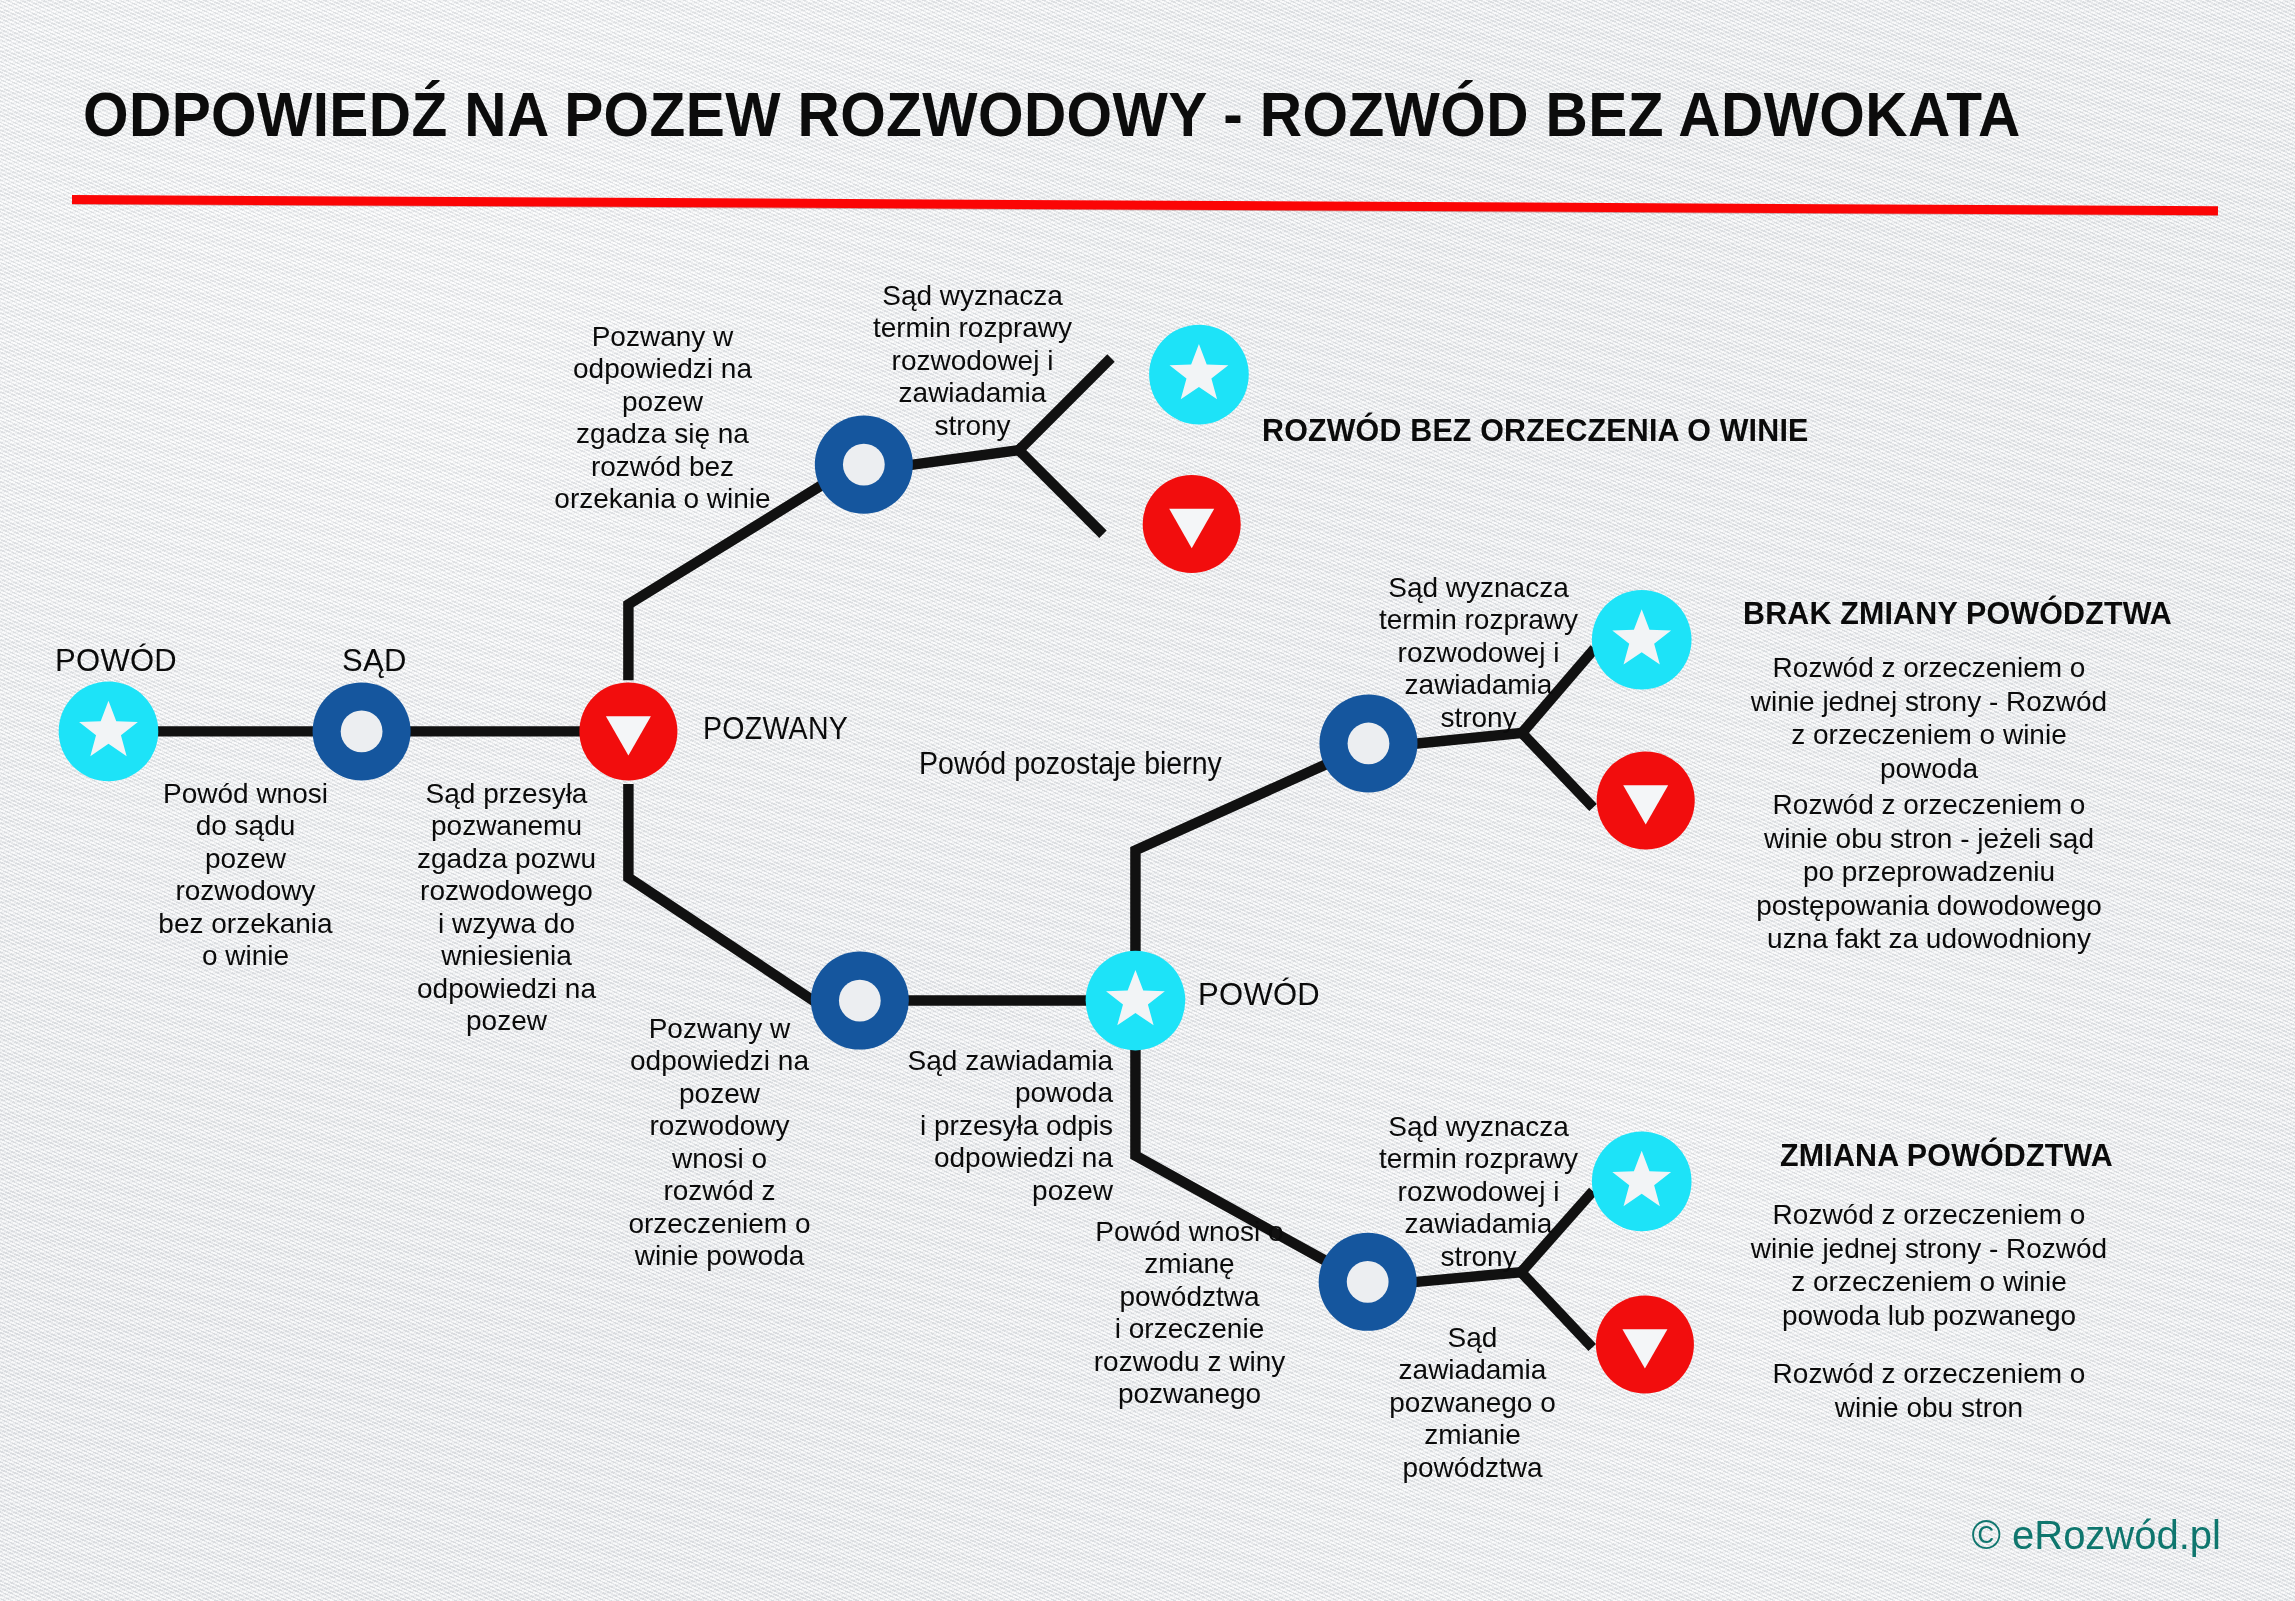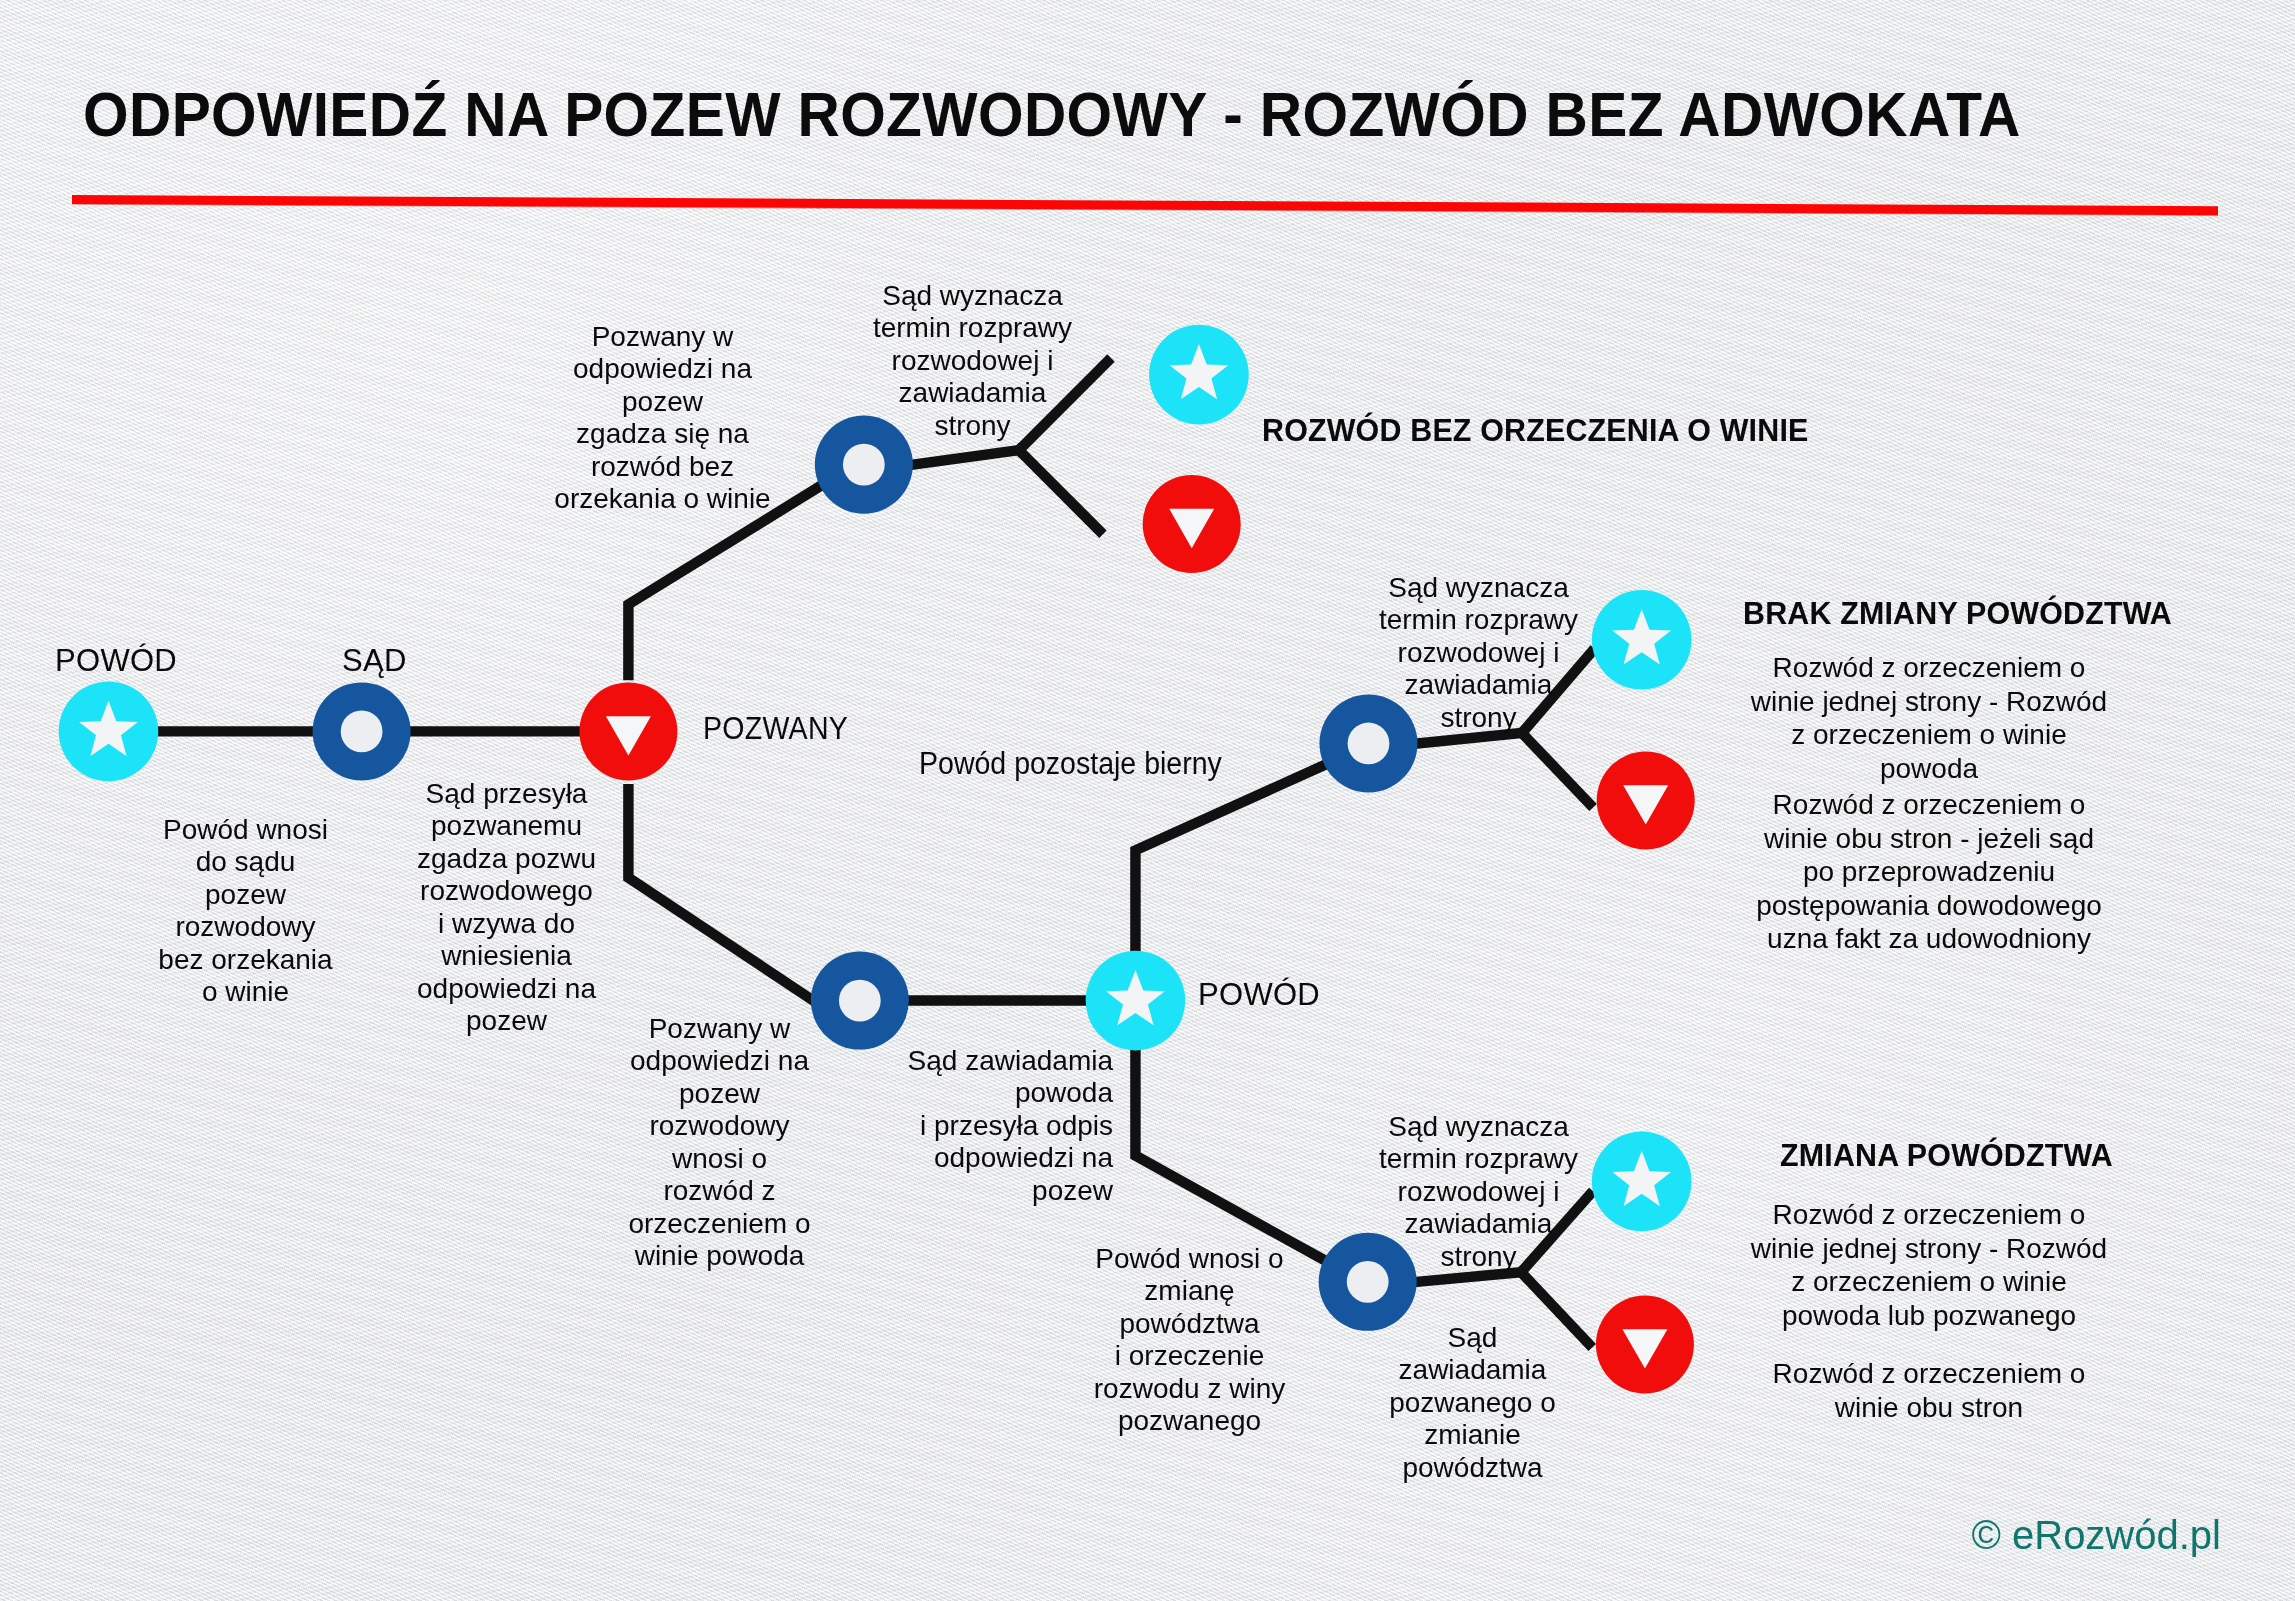--- a/index.html
+++ b/index.html
@@ -180,21 +180,21 @@
       <circle r="61" fill="#F20D0D"></circle>
       <use href="#icon-triangle"></use>
     </g>
   </svg>
 
   <div class="lbl cap" style="left:55px;top:643px;width:177px;text-align:left;">POWÓD</div>
   <div class="lbl cap" style="left:342px;top:643px;width:161px;text-align:left;">SĄD</div>
   <div class="lbl cap narrow" style="left:703px;top:711px;width:241px;text-align:left;">POZWANY</div>
   <div class="lbl cap" style="left:1198px;top:977px;width:241px;text-align:left;">POWÓD</div>
 
-  <div class="lbl body" style="left:125px;top:778px;width:241px;margin-top:36px;">Powód wnosi
+  <div class="lbl body" style="left:125px;top:778px;width:241px;">Powód wnosi
 do sądu
 pozew
 rozwodowy
 bez orzekania
 o winie</div>
 
   <div class="lbl body" style="left:386px;top:778px;width:241px;">Sąd przesyła
 pozwanemu
 zgadza pozwu
 rozwodowego
@@ -232,21 +232,21 @@
 pozew</div>
 
   <div class="lbl narrow" style="left:919px;top:746px;width:418px;font-size:31px;text-align:left;">Powód pozostaje bierny</div>
 
   <div class="lbl body" style="left:1358px;top:572px;width:241px;">Sąd wyznacza
 termin rozprawy
 rozwodowej i
 zawiadamia
 strony</div>
 
-  <div class="lbl body" style="left:1069px;top:1243px;width:241px;text-align:center;">Powód wnosi o
+  <div class="lbl body" style="left:1069px;top:1216px;width:241px;text-align:center;">Powód wnosi o
 zmianę
 powództwa
 i orzeczenie
 rozwodu z winy
 pozwanego</div>
 
   <div class="lbl body" style="left:1360px;top:1322px;width:225px;">Sąd
 zawiadamia
 pozwanego o
 zmianie

